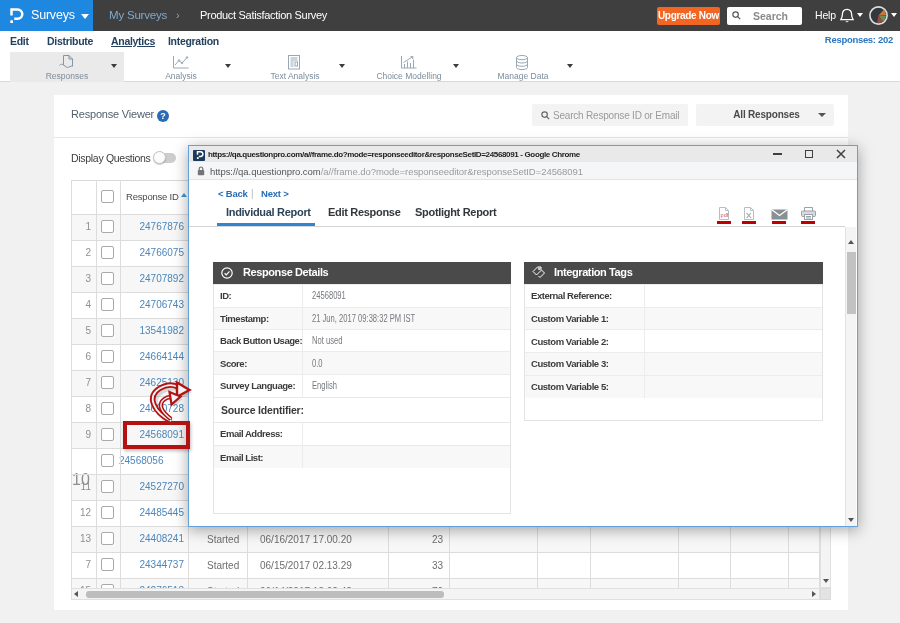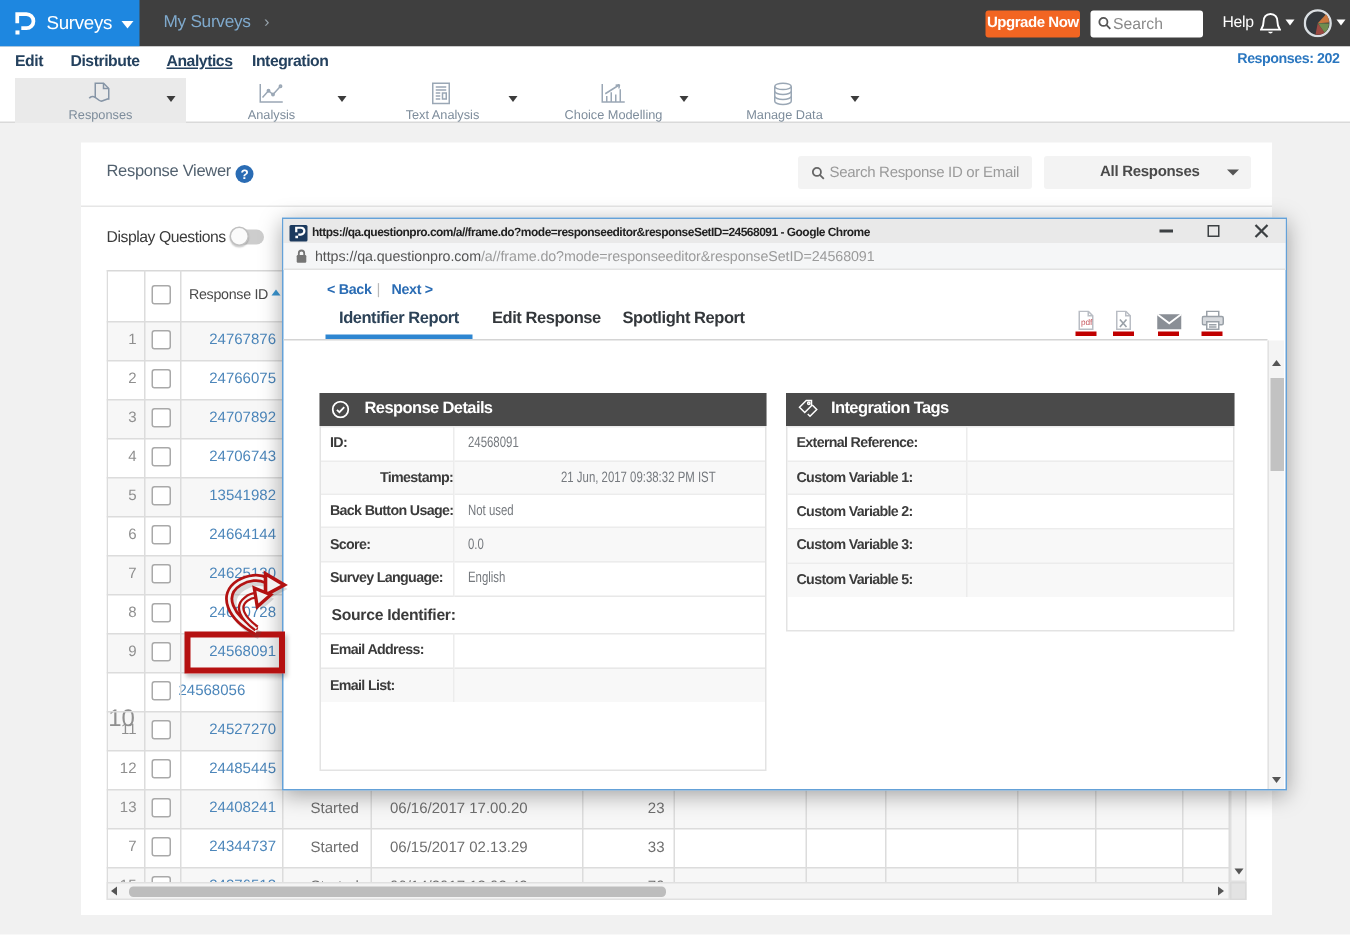--- a/index.html
+++ b/index.html
@@ -46,29 +46,30 @@
     <div id="navblue">
       <svg class="abs" style="left:9px;top:8px;" width="15" height="16" viewBox="0 0 15 16">
         <path d="M2.5 7.5 V1.4 H8.6 a4.7 4.7 0 0 1 0 9.4 H5.2" fill="none" stroke="#fff" stroke-width="2.5"></path>
         <rect x="1.3" y="12.3" width="2.7" height="2.7" fill="#fff"></rect>
       </svg>
       <div class="nvtxt" style="left:31px;font-size:12.5px;">Surveys</div>
       <div class="abs" style="left:81px;top:14px;width:0;height:0;border-left:4.5px solid transparent;border-right:4.5px solid transparent;border-top:5px solid #fff;"></div>
     </div>
     <div class="nvtxt" style="left:109px;color:#7fa9cc;font-size:11.5px;">My Surveys</div>
     <div class="nvtxt" style="left:176px;color:#98a4ad;font-size:11px;">›</div>
+    <div class="nvtxt" style="left:200px;font-size:11px;letter-spacing:-0.3px;">Product Satisfaction Survey</div>
 
     <div class="abs" style="left:657px;top:7px;width:63px;height:18px;background:#f26522;border-radius:2px;color:#fff;font-size:10px;letter-spacing:-0.3px;font-weight:bold;text-align:center;line-height:18px;">Upgrade Now</div>
 
     <div class="abs" style="left:727px;top:7px;width:75px;height:17.5px;background:#fff;border-radius:2px;">
       <svg class="abs" style="left:5px;top:4px;" width="9" height="9" viewBox="0 0 9 9">
           <circle cx="3.6" cy="3.6" r="2.7" fill="none" stroke="#555" stroke-width="1.2"></circle>
           <line x1="5.7" y1="5.7" x2="8.2" y2="8.2" stroke="#555" stroke-width="1.2"></line>
         </svg>
-      <div class="abs" style="left:15px;top:3px;font-size:10.5px;color:#8a8a8a;">Search</div>
+      <div class="abs" style="left:26px;top:3px;font-size:10.5px;color:#8a8a8a;font-weight:bold;">Search</div>
     </div>
 
     <div class="nvtxt" style="left:815px;font-size:10.5px;">Help</div>
     <svg class="abs" style="left:840px;top:7.5px;" width="14" height="16" viewBox="0 0 13 15">
       <path d="M6.5 1.2 c-2.9 0 -4.3 2.2 -4.3 4.6 c0 3 -1.1 4.4 -1.6 5.2 h11.8 c-0.5 -0.8 -1.6 -2.2 -1.6 -5.2 c0 -2.4 -1.4 -4.6 -4.3 -4.6 z" fill="none" stroke="#fff" stroke-width="1.2"></path>
       <path d="M5 12.4 a1.6 1.6 0 0 0 3 0" fill="#fff"></path>
     </svg>
     <div class="abs" style="left:857px;top:13px;width:0;height:0;border-left:3.5px solid transparent;border-right:3.5px solid transparent;border-top:4px solid #fff;"></div>
     <svg class="abs" style="left:869px;top:6px;" width="19" height="19" viewBox="0 0 19 19">
       <circle cx="9.5" cy="9.5" r="8.6" fill="#33383d" stroke="#dadfe3" stroke-width="1.6"></circle>
@@ -337,21 +338,21 @@
         </svg>
       <div class="abs" style="left:21px;top:4px;font-size:9.5px;letter-spacing:-0.05px;color:#555;">https://qa.questionpro.com<span style="color:#9b9b9b;">/a//frame.do?mode=responseeditor&amp;responseSetID=24568091</span></div>
     </div>
 
     <div class="abs" style="left:29px;top:41.5px;font-size:9.5px;font-weight:bold;letter-spacing:-0.2px;color:#2a6cb4;">&lt; Back</div>
     <div class="abs" style="left:62px;top:41.5px;font-size:10px;color:#b9b9b9;">|</div>
     <div class="abs" style="left:72px;top:41.5px;font-size:9.5px;font-weight:bold;letter-spacing:-0.2px;color:#2a6cb4;">Next &gt;</div>
 
     <div class="abs" style="left:0;top:80px;width:656px;height:1px;background:#d4d4d4;"></div>
     <div class="abs" style="left:28px;top:77px;width:98px;height:3px;background:#2e86d1;"></div>
-    <div class="abs" style="left:37px;top:60px;font-size:11px;letter-spacing:-0.3px;font-weight:bold;color:#2c4257;">Identifier Report</div>
+    <div class="abs" style="left:37px;top:60px;font-size:11px;letter-spacing:-0.3px;font-weight:bold;color:#2c4257;">Individual Report</div>
     <div class="abs" style="left:139px;top:60px;font-size:11px;letter-spacing:-0.3px;font-weight:bold;color:#33373b;">Edit Response</div>
     <div class="abs" style="left:226px;top:60px;font-size:11px;letter-spacing:-0.3px;font-weight:bold;color:#33373b;">Spotlight Report</div>
 
     <svg class="abs" style="left:529px;top:61px;" width="12" height="13" viewBox="0 0 12 13">
       <path d="M1.5 0.5 h6 L10.5 3.5 V12.5 H1.5 Z" fill="#fff" stroke="#b9bdc4" stroke-width="1"></path>
       <path d="M7.5 0.5 V3.5 H10.5" fill="none" stroke="#b9bdc4" stroke-width="1"></path>
       <text x="2.6" y="9.6" font-size="5.5" fill="#c6535a" font-family="Liberation Sans">pdf</text>
     </svg>
     <div class="abs" style="left:528px;top:75px;width:14px;height:2.5px;background:#c00000;"></div>
     <svg class="abs" style="left:554px;top:61px;" width="12" height="13" viewBox="0 0 12 13">
@@ -386,21 +387,21 @@
       <table style="position:absolute;left:0;top:21px;width:296px;border-collapse:collapse;table-layout:fixed;">
         <colgroup>
             <col style="width:88.5px">
             <col>
           </colgroup>
         <tbody>
             <tr style="height:22.7px;">
               <td class="rd-l">ID:</td>
               <td class="rd-v"><span class="vx">24568091</span></td>
             </tr>
-        <tr style="height:22px;text-align:right;" class="even">
+        <tr style="height:22px;" class="even">
               <td class="rd-l">Timestamp:</td>
               <td class="rd-v"><span class="vx">21 Jun, 2017 09:38:32 PM IST</span></td>
             </tr>
         <tr style="height:22.7px;">
               <td class="rd-l">Back Button Usage:</td>
               <td class="rd-v"><span class="vx">Not used</span></td>
             </tr>
         <tr style="height:22.7px;" class="even">
               <td class="rd-l">Score:</td>
               <td class="rd-v"><span class="vx">0.0</span></td>

